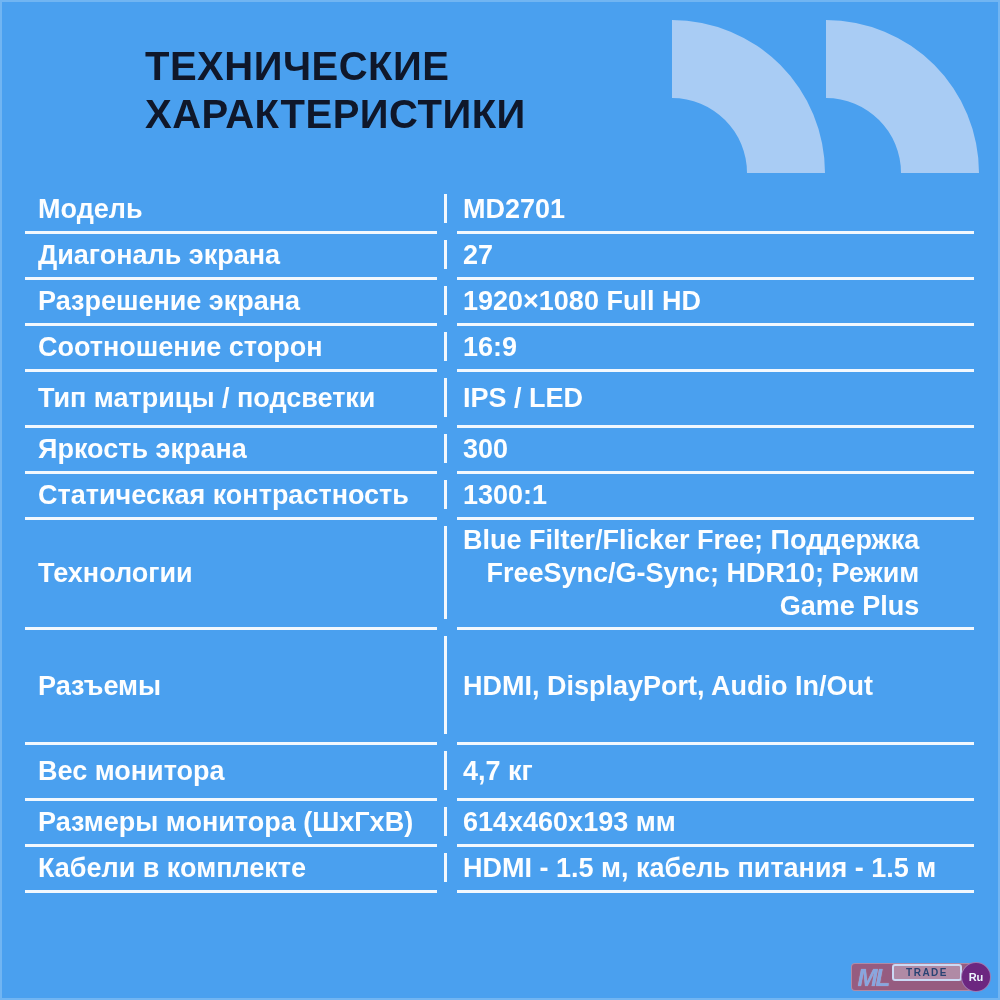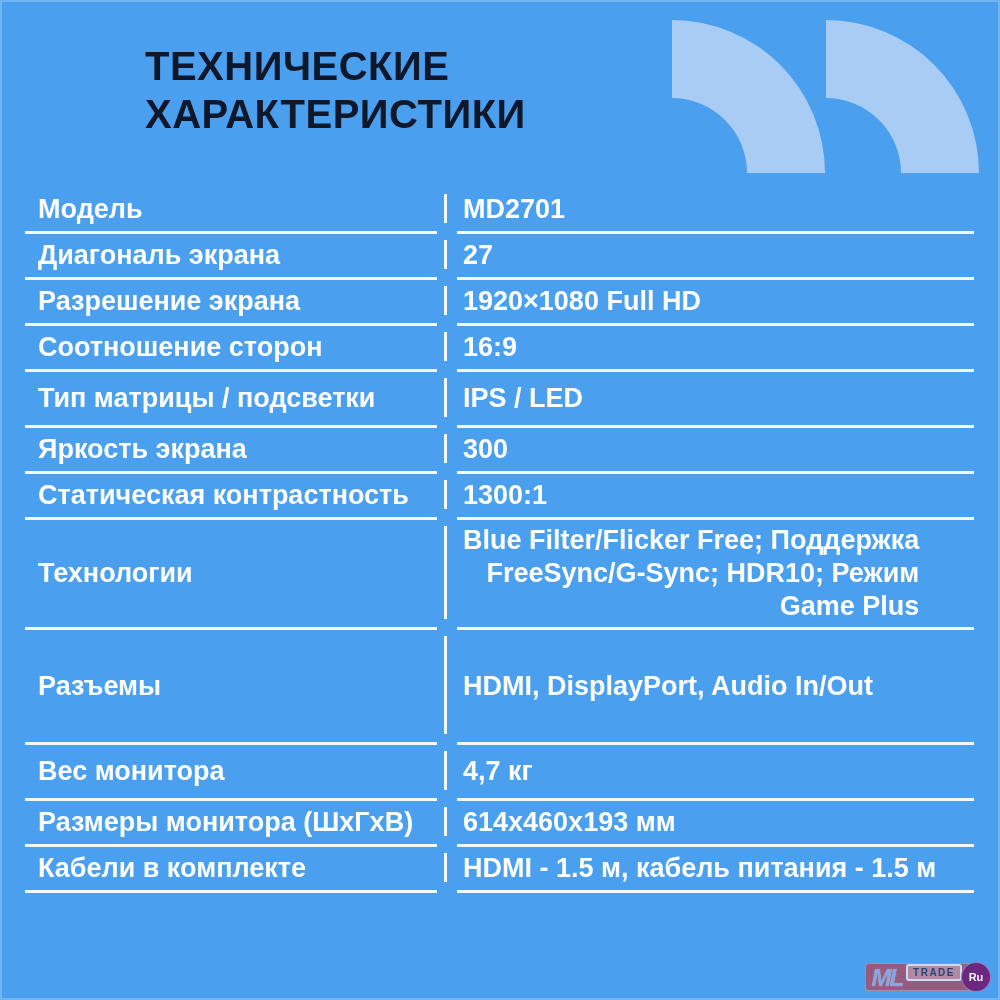--- a/index.html
+++ b/index.html
@@ -110,21 +110,21 @@
     text-shadow: 0 0 1px rgba(255,255,255,.5);
   }
   .wm-trade {
     border: 2px solid #D9E1F6;
     border-radius: 3px;
     background: rgba(255,255,255,.30);
     color: #263A66;
     font-size: 10px;
     font-weight: bold;
     letter-spacing: 1.5px;
-    padding: 1px 5px;
+    padding: 1px 12px;
   }
   .wm-ru {
     width: 28px;
     height: 28px;
     margin-left: -22px;
     border-radius: 50%;
     background: #701a75;
     border: 1px solid rgba(255,255,255,.4);
     color: #FFFFFF;
     font-size: 11px;

